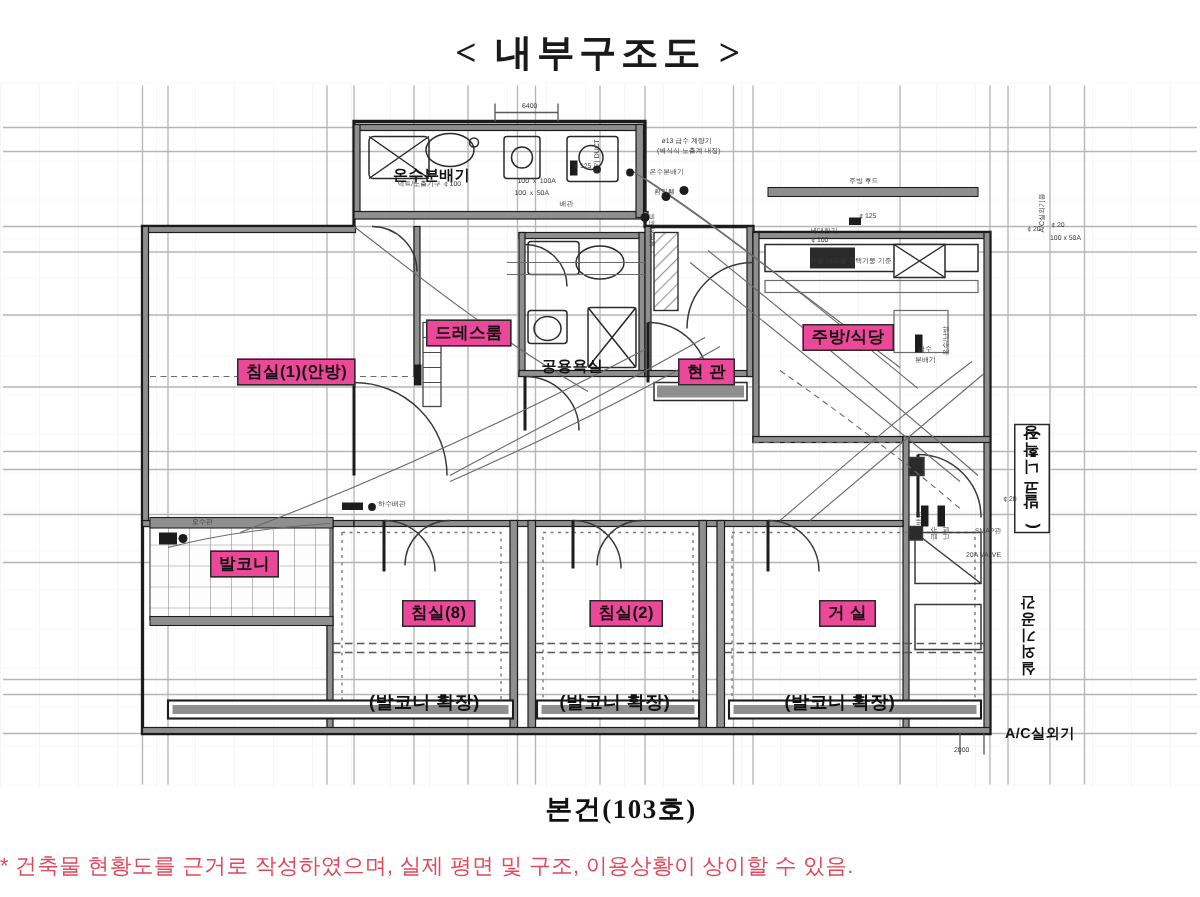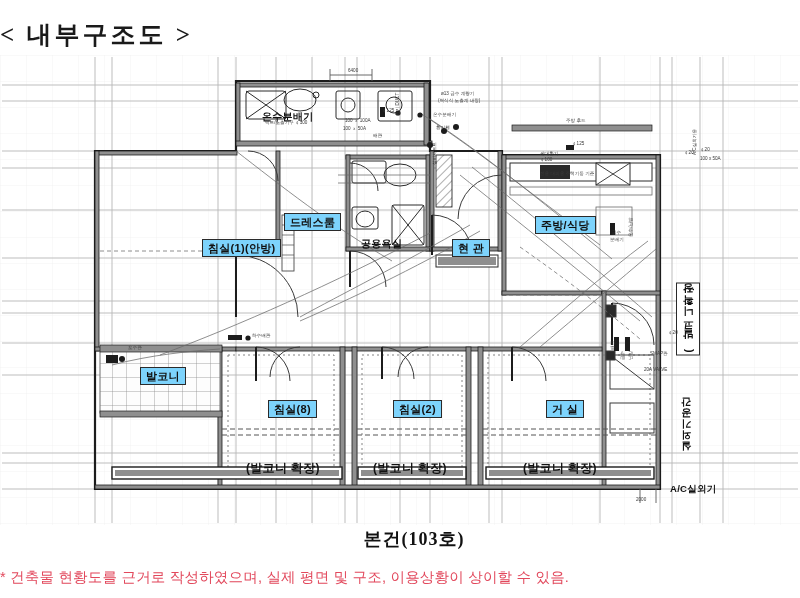--- a/index.html
+++ b/index.html
@@ -7,21 +7,21 @@
   body{
     width:800px;height:598px;
     background:#ffffff;
     font-family:"Liberation Sans","DejaVu Sans",sans-serif;
     position:relative;overflow:hidden;
     color:#111;
   }
   
   #page-title{
     position:absolute;top:18px;left:0;width:800px;
-    text-align:left;
+    text-align:center;
     font-family:"Liberation Serif","DejaVu Serif",serif;
     font-size:25px;font-weight:700;letter-spacing:3px;
     color:#1a1a1a;
   }
   
   #plan-caption{
     position:absolute;top:527px;left:0;width:800px;
     text-align:center;font-size:18px;font-weight:700;
     font-family:"Liberation Serif","DejaVu Serif",serif;
     letter-spacing:1px;color:#111;padding-left:14px;
@@ -32,21 +32,21 @@
     color:#e2485c;letter-spacing:.2px;
   }
   
   #drawing{
     position:absolute;left:0;top:55px;width:800px;height:470px;
   }
   #drawing svg{display:block;width:800px;height:470px;}
   
   .rlabel{
     position:absolute;
-    background:#7dd3fc;
+    background:#ec4899;
     border:1.3px solid #2a2a2a;
     font-size:11px;font-weight:700;
     color:#111;
     padding:1.5px 5px 2px 5px;
     white-space:nowrap;
     line-height:1.15;
     font-family:"Liberation Sans","DejaVu Sans",sans-serif;
     letter-spacing:.3px;
   }
   .plainlabel{
@@ -323,21 +323,21 @@
 
   <g stroke="#5a5a5a" stroke-width="0.9">
     <line x1="330" y1="14" x2="330" y2="26"></line>
     <line x1="372" y1="14" x2="372" y2="26"></line>
     <line x1="330" y1="20" x2="372" y2="20"></line>
     <line x1="640" y1="434" x2="640" y2="448"></line>
     <line x1="656" y1="434" x2="656" y2="448"></line>
   </g>
 </svg>
 
-  <div class="rlabel" style="left:158px;top:184px;margin-left:44px;">침실(1)(안방)</div>
+  <div class="rlabel" style="left:158px;top:184px;">침실(1)(안방)</div>
   <div class="rlabel" style="left:284px;top:158px;">드레스룸</div>
   <div class="plainlabel" style="left:262px;top:55px;font-size:10px;">온수분배기</div>
   <div class="plainlabel" style="left:361px;top:182px;font-size:10px;">공용욕실</div>
   <div class="rlabel" style="left:452px;top:184px;">현 관</div>
   <div class="rlabel" style="left:535px;top:161px;">주방/식당</div>
   <div class="rlabel" style="left:268px;top:345px;">침실(8)</div>
   <div class="rlabel" style="left:393px;top:345px;">침실(2)</div>
   <div class="rlabel" style="left:546px;top:345px;">거 실</div>
   <div class="rlabel" style="left:140px;top:312px;">발코니</div>
 

